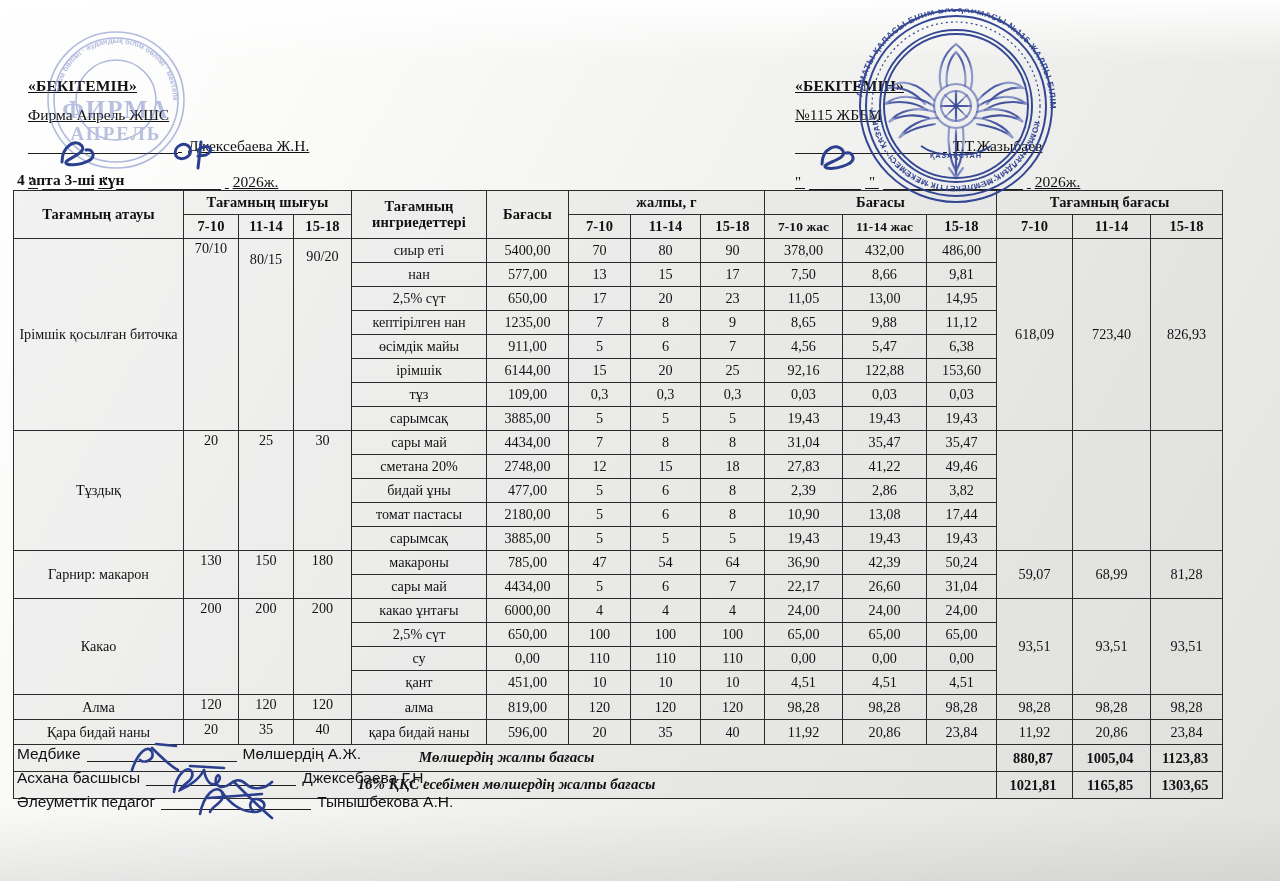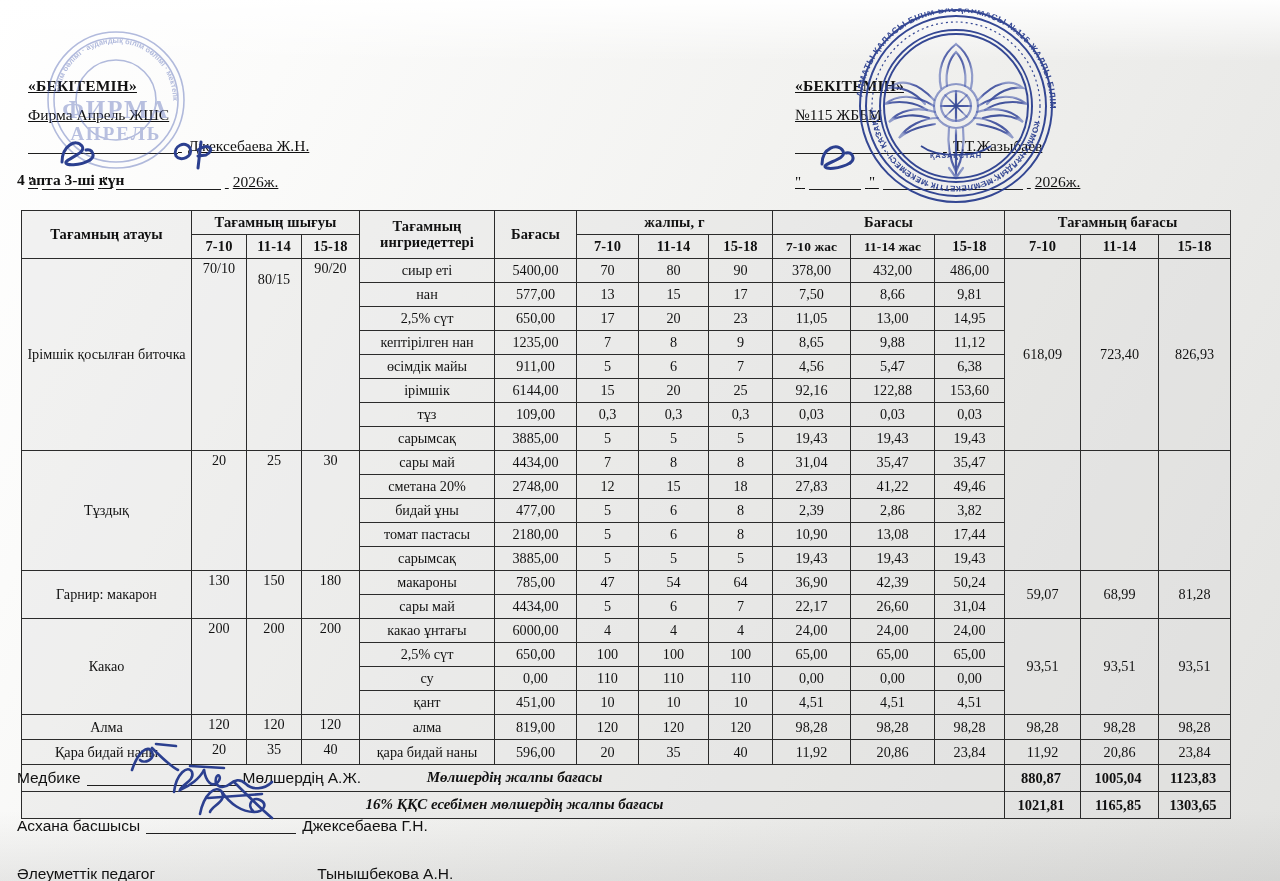--- a/index.html
+++ b/index.html
@@ -68,25 +68,24 @@
     position: absolute;
     left: 17px; top: 171px;
     font-size: 15.5px;
     font-weight: 700;
     z-index: 6;
   }
 
   
   .tbl-wrap {
     position: absolute;
-    left: 21px;
+    left: 13px;
     top: 190px;
     width: 1209px;
     z-index: 5;
-    margin-top: 20px;
   }
   table.menu {
     border-collapse: collapse;
     width: 100%;
     table-layout: fixed;
     background: rgba(214,216,214,0.30);
   }
   table.menu th, table.menu td {
     border: 1.15px solid #2b2b2b;
     font-size: 14.2px;
@@ -133,21 +132,21 @@
   .foot {
     position: absolute;
     left: 17px;
     top: 742px;
     font-size: 15.5px;
     line-height: 24px;
     font-family: "Liberation Sans", "DejaVu Sans", sans-serif;
     z-index: 6;
   }
   .foot .row { white-space: nowrap; display: block; }
-  .foot .lbl { display: inline-block; margin-top: 24px; }
+  .foot .lbl { display: inline-block; }
   .foot .ln {
     display: inline-block;
     border-bottom: 1.4px solid #1f1f1f;
     height: 1px;
     vertical-align: bottom;
     margin: 0 6px 4px 6px;
   }
 
   
   .stamp {
@@ -342,21 +341,21 @@
           <th>7-10</th>
           <th>11-14</th>
           <th>15-18</th>
         </tr>
       </thead>
       <tbody id="menu-body">
           <tr>
             <td class="name" rowspan="8">Ірімшік қосылған биточка</td>
             <td rowspan="8" style="vertical-align:top;padding-top:2px">70/10</td>
             <td rowspan="8" style="vertical-align:top;padding-top:13px">80/15</td>
-            <td rowspan="8" style="vertical-align:top;padding-top:2px">90/20</td>
+            <td rowspan="8" style="vertical-align:top;padding-top:10px">90/20</td>
             <td class="ing">сиыр еті</td>
             <td>5400,00</td>
             <td>70</td>
             <td>80</td>
             <td>90</td>
             <td>378,00</td>
             <td>432,00</td>
             <td>486,00</td>
             <td class="tot" rowspan="8">618,09</td>
             <td class="tot" rowspan="8">723,40</td>

